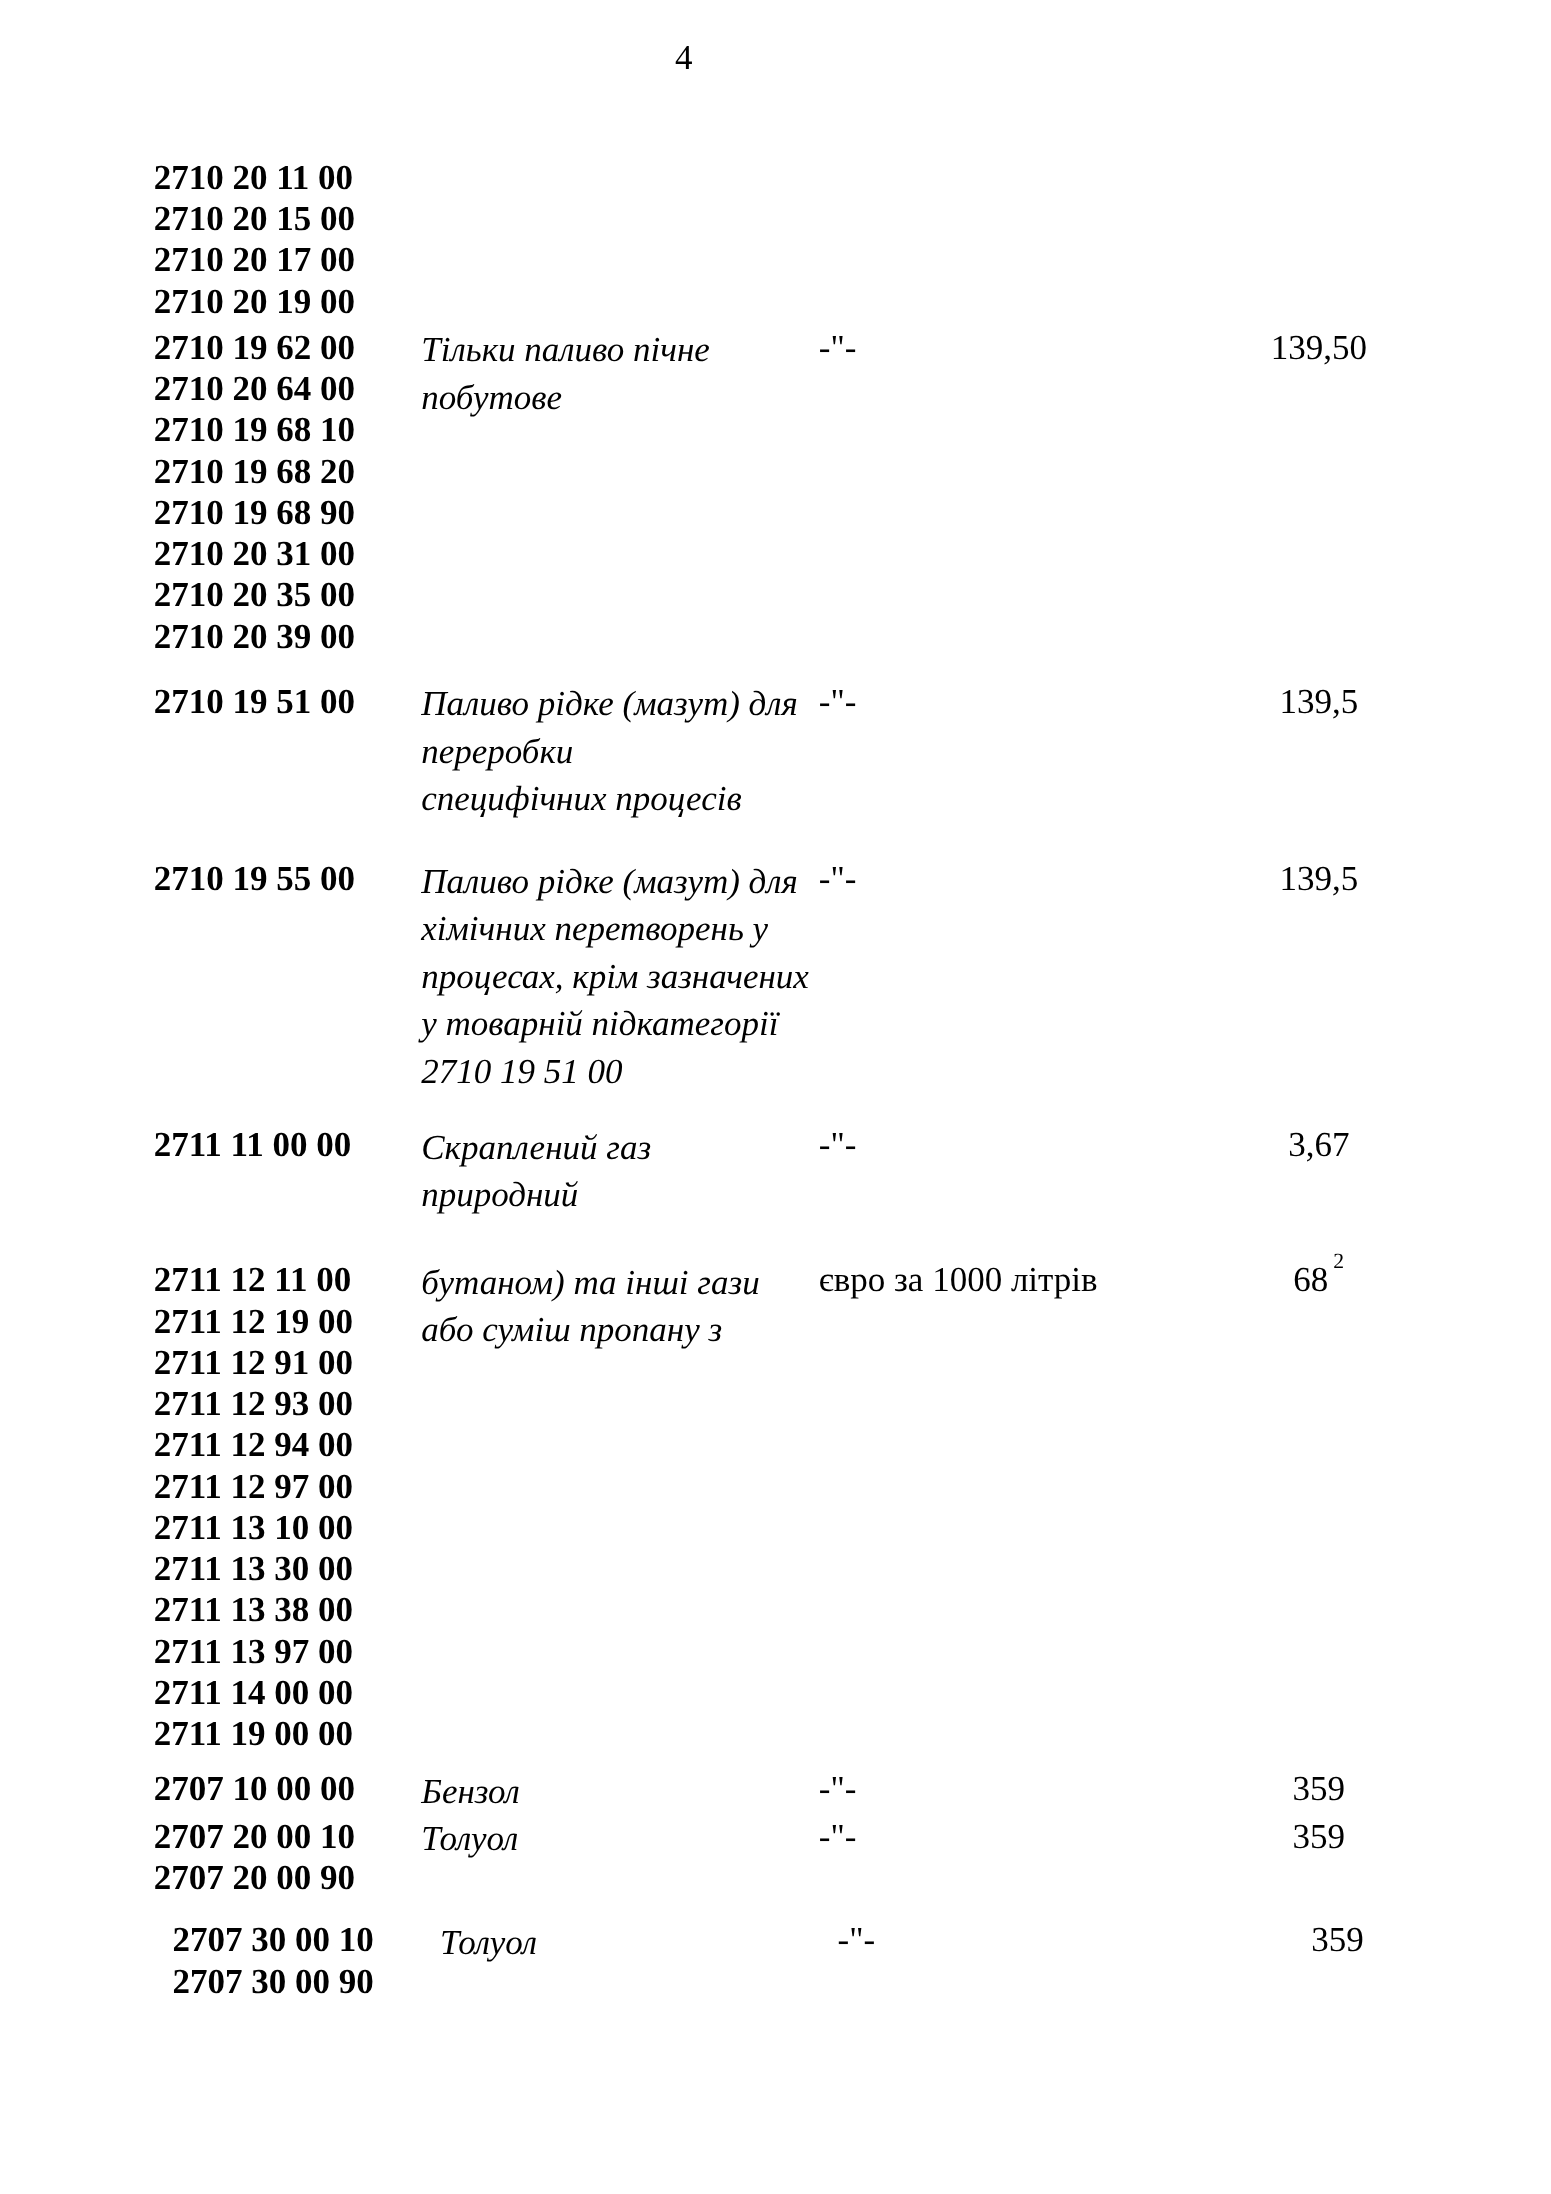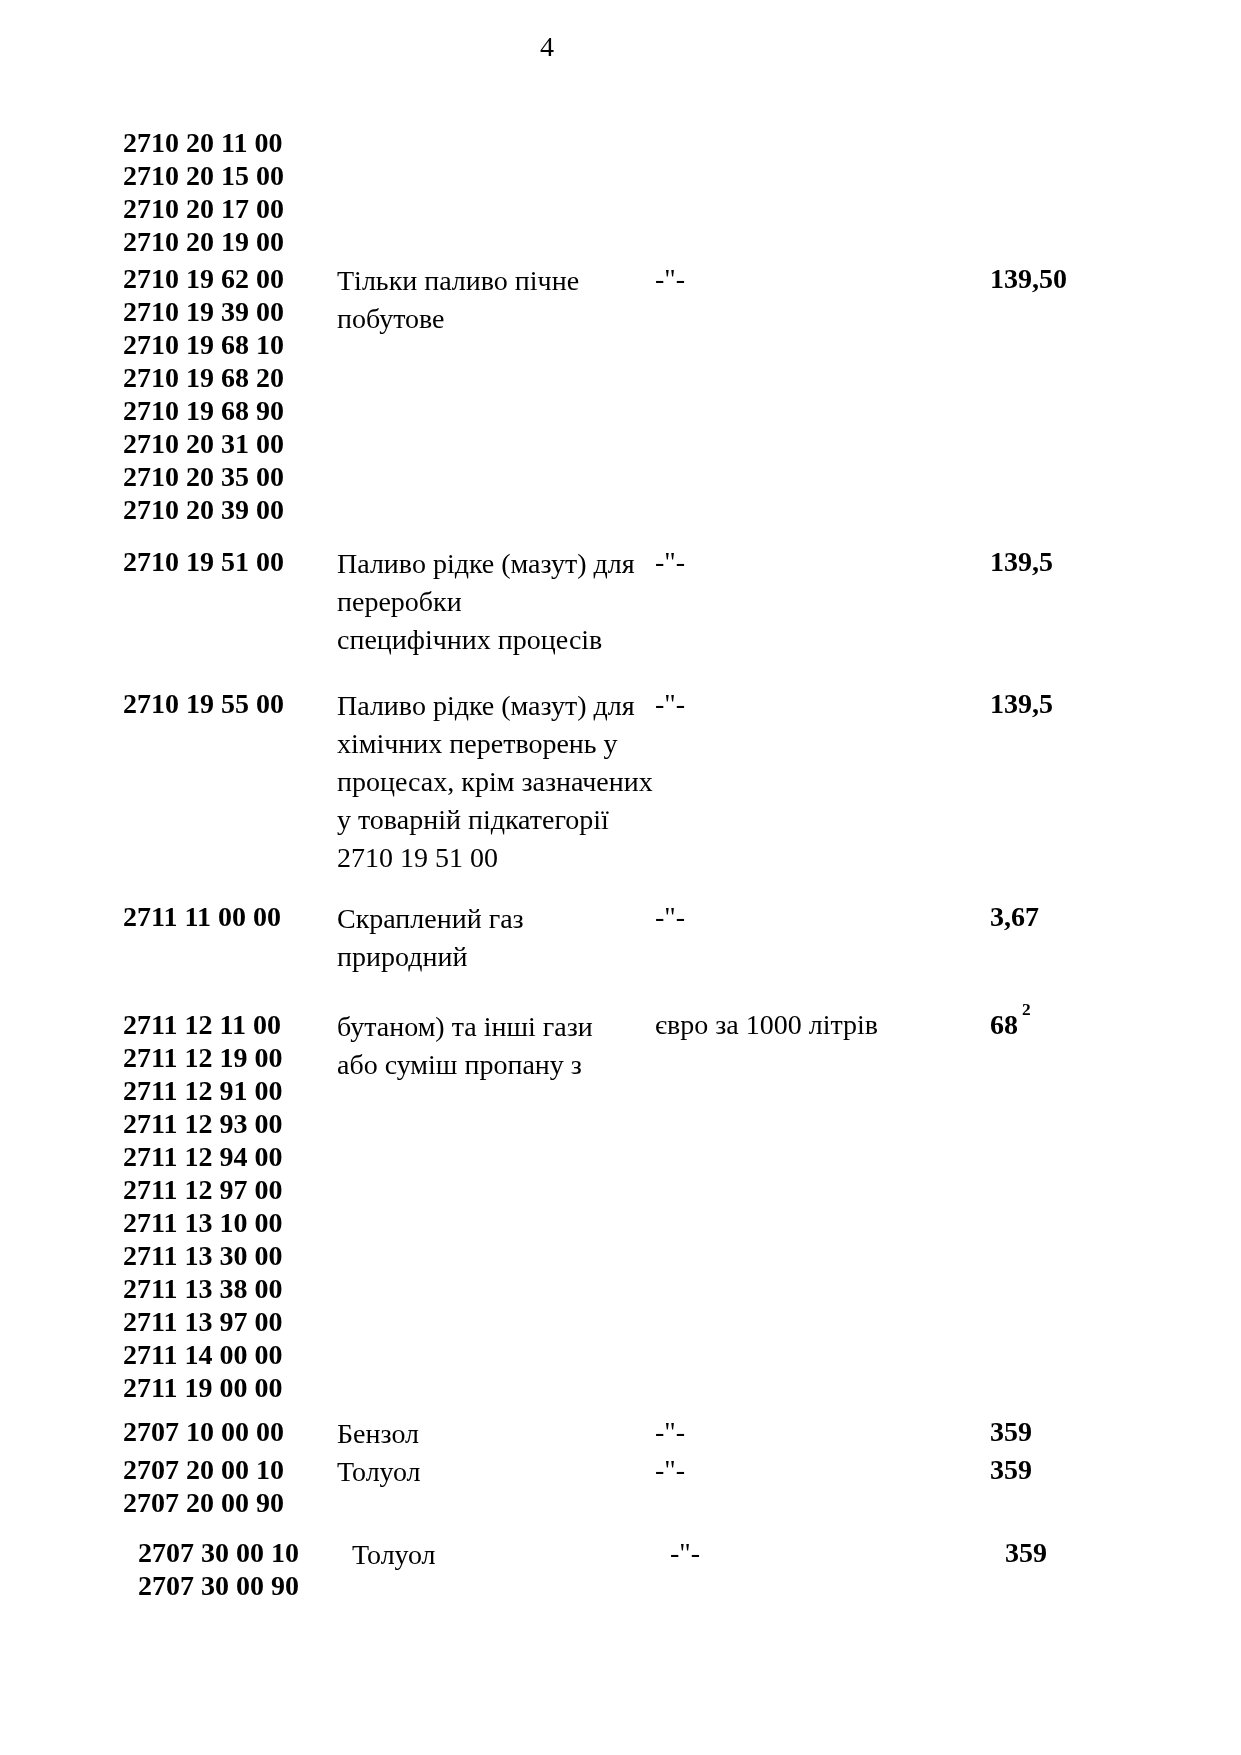--- a/index.html
+++ b/index.html
@@ -42,23 +42,23 @@
   .row:nth-child(5) { margin-top: 23px; }
   .row:nth-child(6) { margin-top: 32px; }
   .row:nth-child(7) { margin-top: 11px; }
   .row:nth-child(8) { margin-top: 0px; }
   .row:nth-child(9) { margin-top: 17px; margin-left: 15px; }
 
   .cell { min-height: 1px; }
   .codes { line-height: 33px; }
   .codes div { white-space: nowrap; font-weight: bold; }
   .desc { line-height: 38px; }
-  .desc div { white-space: nowrap; }
+  .desc div { white-space: nowrap; font-style: italic; }
   .unit { line-height: 33px; white-space: nowrap; }
-  .value { line-height: 33px; text-align: left; white-space: nowrap; font-weight: bold; }
+  .value { line-height: 33px; text-align: center; white-space: nowrap; }
   .value sup {
     font-size: 0.62em;
     line-height: 0;
     position: relative;
     top: -0.5em;
     margin-left: 4px;
   }
 </style>
 </head>
 <body>
@@ -74,21 +74,21 @@
           <div>2710 20 19 00</div>
         </div>
     <div class="cell desc"></div>
     <div class="cell unit"></div>
     <div class="cell value"><span></span></div>
   </div>
 
   <div class="row">
     <div class="cell codes">
           <div>2710 19 62 00</div>
-          <div>2710 19 39 00</div>
+          <div>2710 20 64 00</div>
           <div>2710 19 68 10</div>
           <div>2710 19 68 20</div>
           <div>2710 19 68 90</div>
           <div>2710 20 31 00</div>
           <div>2710 20 35 00</div>
           <div>2710 20 39 00</div>
         </div>
     <div class="cell desc">
           <div>Тільки паливо пічне</div>
           <div>побутове</div>

